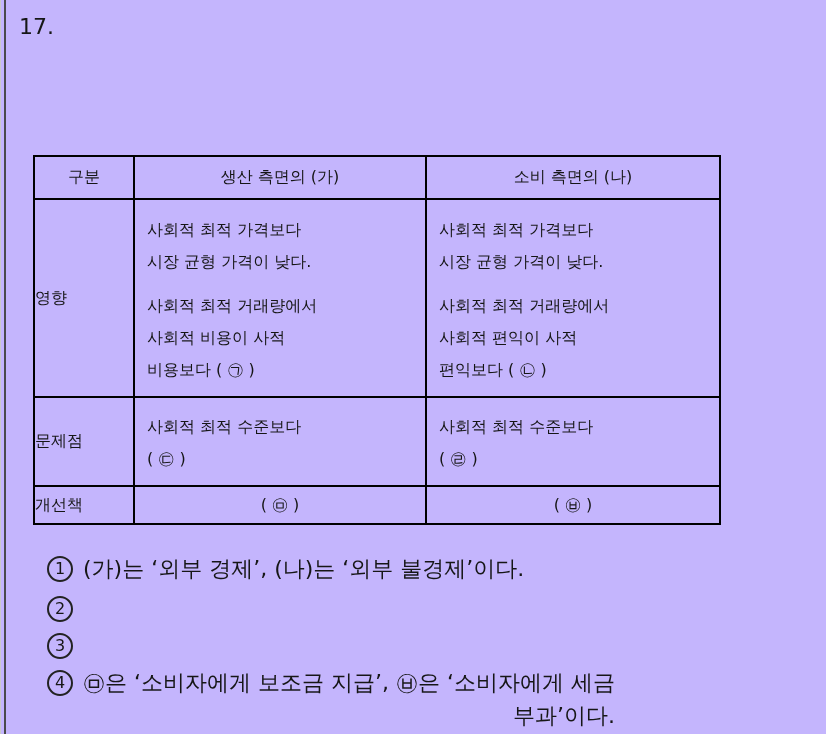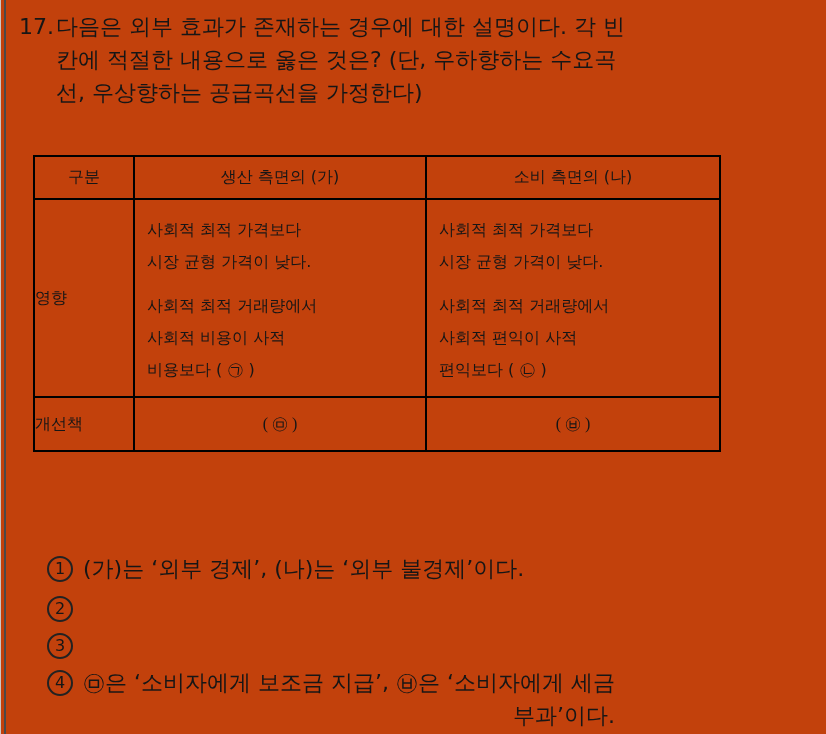--- a/index.html
+++ b/index.html
@@ -1,20 +1,20 @@
 <!DOCTYPE html>
 <html><head>
 <meta charset="utf-8">
 <style>
   * { margin:0; padding:0; box-sizing:border-box; }
   html,body { background:#ffffff; }
   .page {
     position:relative;
     width:826px; height:734px;
-    background:#c2410c;
+    background:#c4b5fd;
     color:#161616;
     font-family:"DejaVu Sans", sans-serif;
     overflow:hidden;
   }
   .edge-line {
     position:absolute; left:0; top:0; width:1px; height:734px;
     background:#c9c9c9;
   }
   .col-rule {
     position:absolute; left:4px; top:0; width:2px; height:734px;
@@ -42,21 +42,21 @@
     color:#161616;
   }
   .ext-table th { height:43px; text-align:center; vertical-align:middle; }
   td.rowlabel { vertical-align:middle; }
   td.content { vertical-align:top; padding:14px 8px 10px 12px; }
   .cellline { line-height:32px; white-space:nowrap; }
   .para2 { margin-top:12px; }
   tr.effect-row td { height:184px; }
   tr.problem-row td { height:86px; }
   tr.problem-row td.content { padding-top:13px; }
-  tr.solution-row td { height:54px;font-family:Liberation Serif, serif; }
+  tr.solution-row td { height:38px; }
   td.center-content { text-align:center; vertical-align:middle; padding:0; }
 
   
   .options {
     position:absolute; left:47px; top:552px;
     font-size:22px;
   }
   .opt { display:flex; align-items:flex-start; margin-bottom:7px; }
   .opt-num {
     width:26px; height:26px; flex-shrink:0;
@@ -69,25 +69,20 @@
 </style>
 </head>
 <body>
 
 <div class="page">
   <div class="edge-line"></div>
   <div class="col-rule"></div>
 
   <div class="question">
     <div class="q-num">17.</div>
-    <div>
-      <div class="q-line">다음은 외부 효과가 존재하는 경우에 대한 설명이다. 각 빈</div>
-      <div class="q-line">칸에 적절한 내용으로 옳은 것은? (단, 우하향하는 수요곡</div>
-      <div class="q-line">선, 우상향하는 공급곡선을 가정한다)</div>
-    </div>
   </div>
 
   <table class="ext-table">
     <colgroup>
       <col style="width:100px">
       <col style="width:292px">
       <col style="width:294px">
     </colgroup>
     <tbody>
         <tr>
@@ -113,20 +108,31 @@
           <div class="cellline">사회적 최적 가격보다</div>
           <div class="cellline">시장 균형 가격이 낮다.</div>
         </div>
         <div class="para2">
           <div class="cellline">사회적 최적 거래량에서</div>
           <div class="cellline">사회적 편익이 사적</div>
           <div class="cellline">편익보다 ( ㉡ )</div>
         </div>
       </td>
     </tr>
+    <tr class="problem-row">
+      <td class="rowlabel">문제점</td>
+      <td class="content">
+        <div class="cellline">사회적 최적 수준보다</div>
+        <div class="cellline">( ㉢ )</div>
+      </td>
+      <td class="content">
+        <div class="cellline">사회적 최적 수준보다</div>
+        <div class="cellline">( ㉣ )</div>
+      </td>
+    </tr>
     <tr class="solution-row">
       <td class="rowlabel">개선책</td>
       <td class="center-content">( ㉤ )</td>
       <td class="center-content">( ㉥ )</td>
     </tr>
   </tbody>
     </table>
 
   <div class="options">
     <div class="opt">

